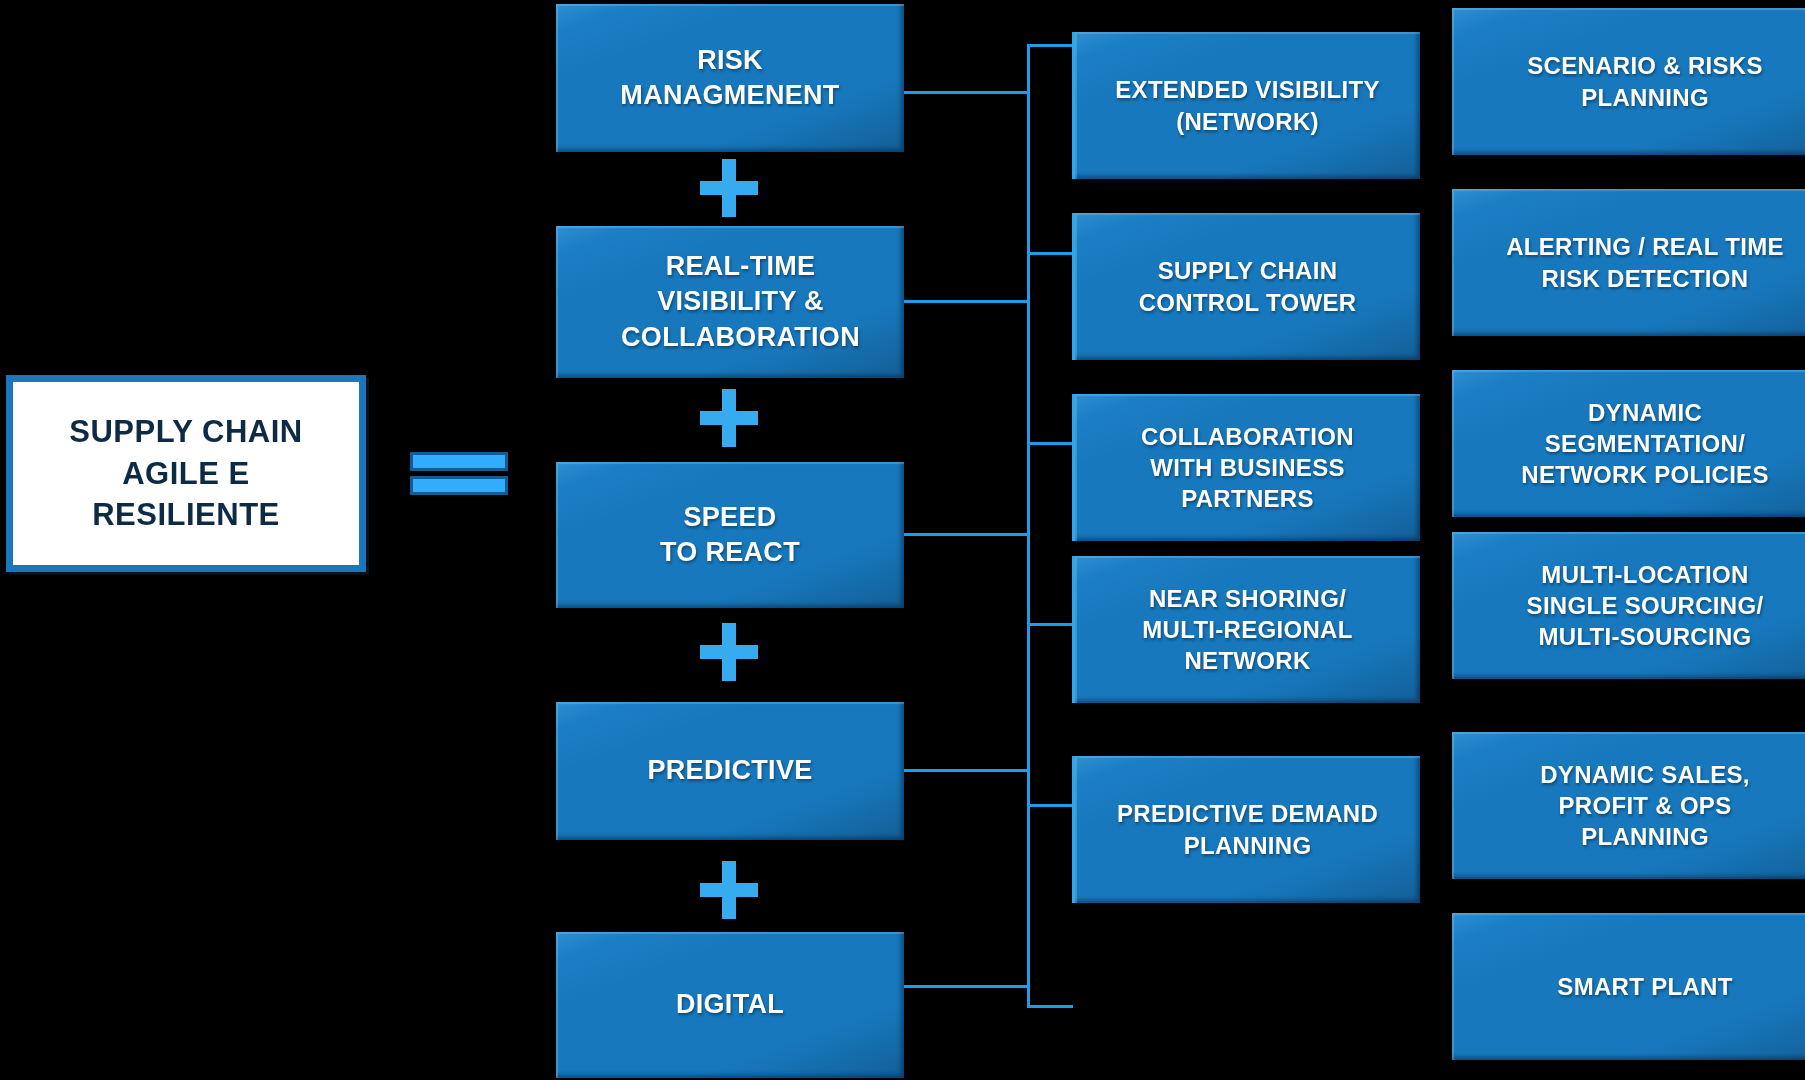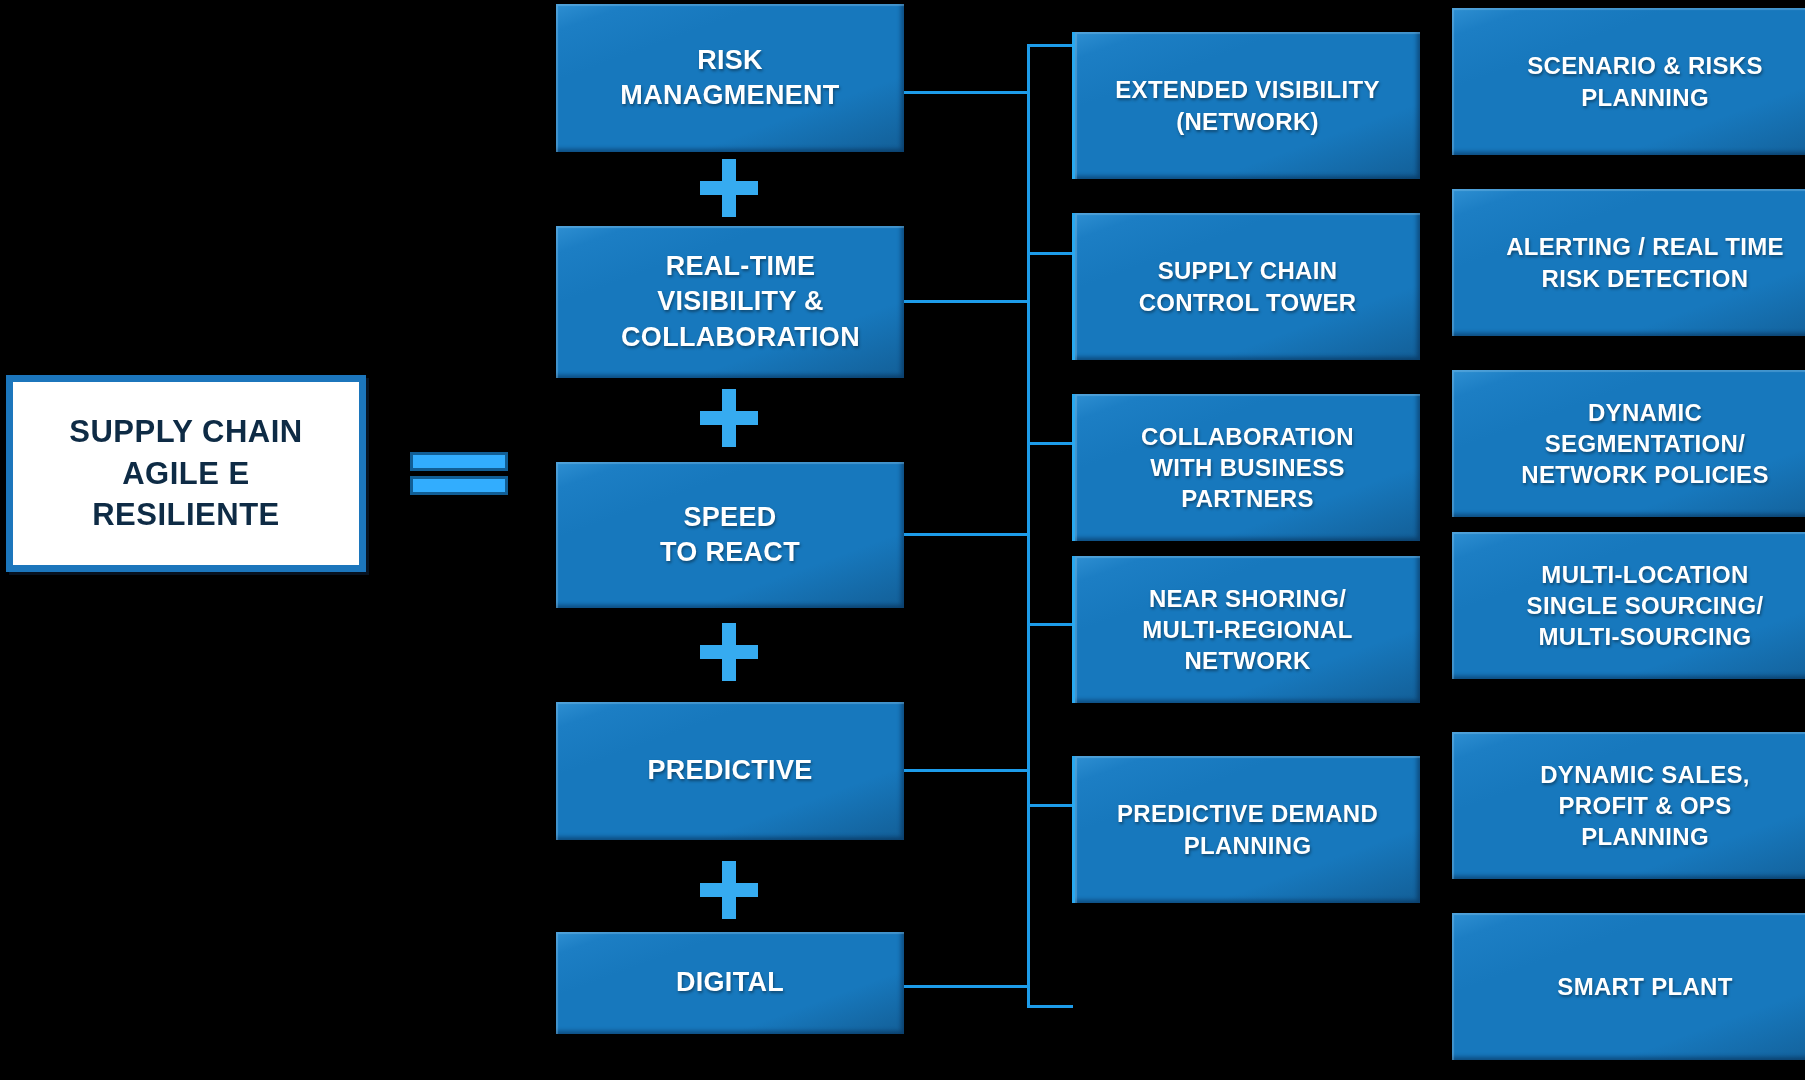--- a/index.html
+++ b/index.html
@@ -29,21 +29,21 @@
     box-sizing:border-box;
   }
   .label{white-space:pre-line;line-height:1.3;letter-spacing:.3px;
          text-shadow:1px 2px 3px rgba(0,0,0,.4);}
   
   .pillar{left:556px;width:348px;font-size:27px;}
   .pillar.m1{top:4px;height:148px;}
   .pillar.m2{top:226px;height:152px;padding-left:21px;}
   .pillar.m3{top:462px;height:146px;}
   .pillar.m4{top:702px;height:138px;}
-  .pillar.m5{top:932px;height:102px;}
+  .pillar.m5{top:932px;height:146px;}
   
   .cap{font-size:24px;height:147px;}
   .cap.c1{left:1072px;width:348px;border-left:3px solid #29A9F0;margin-top:24px;}
   .cap.c2{left:1452px;width:386px;}
   .row1{top:8px;} .row2{top:189px;} .row3{top:370px;}
   .row4{top:532px;} .row5{top:732px;} .row6{top:913px;}
   
   .root-box{
     position:absolute;z-index:2;left:6px;top:375px;width:360px;height:197px;
     background:#fff;border:7px solid #1C76BC;box-sizing:border-box;

